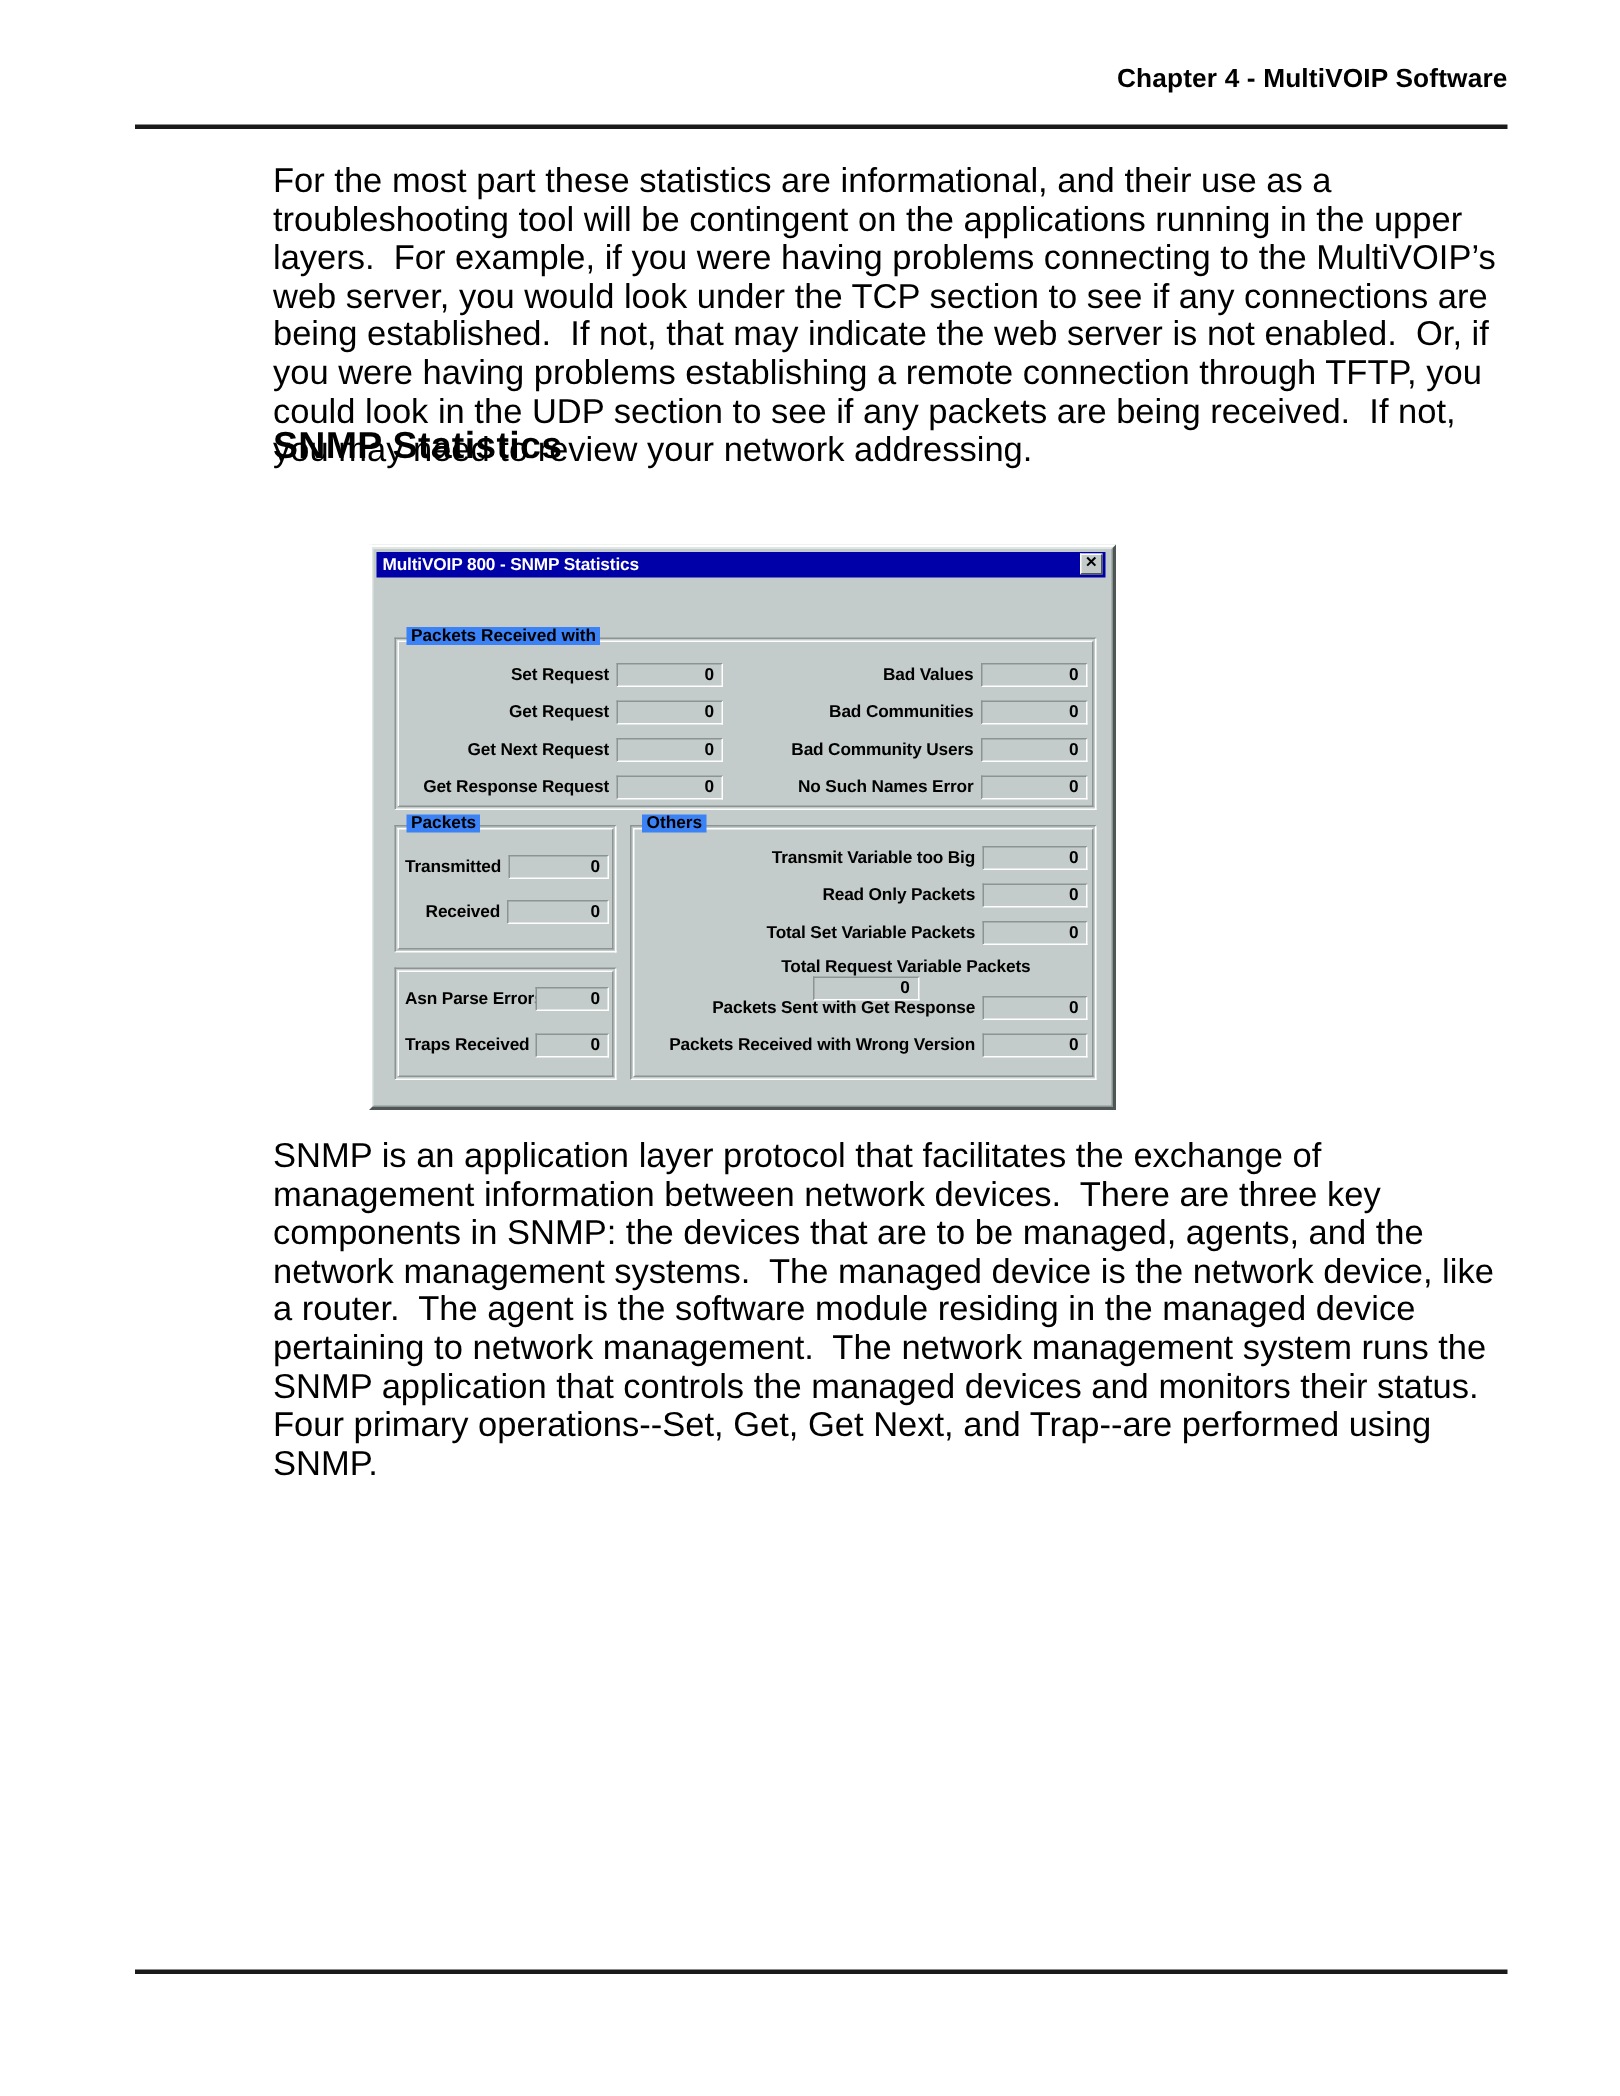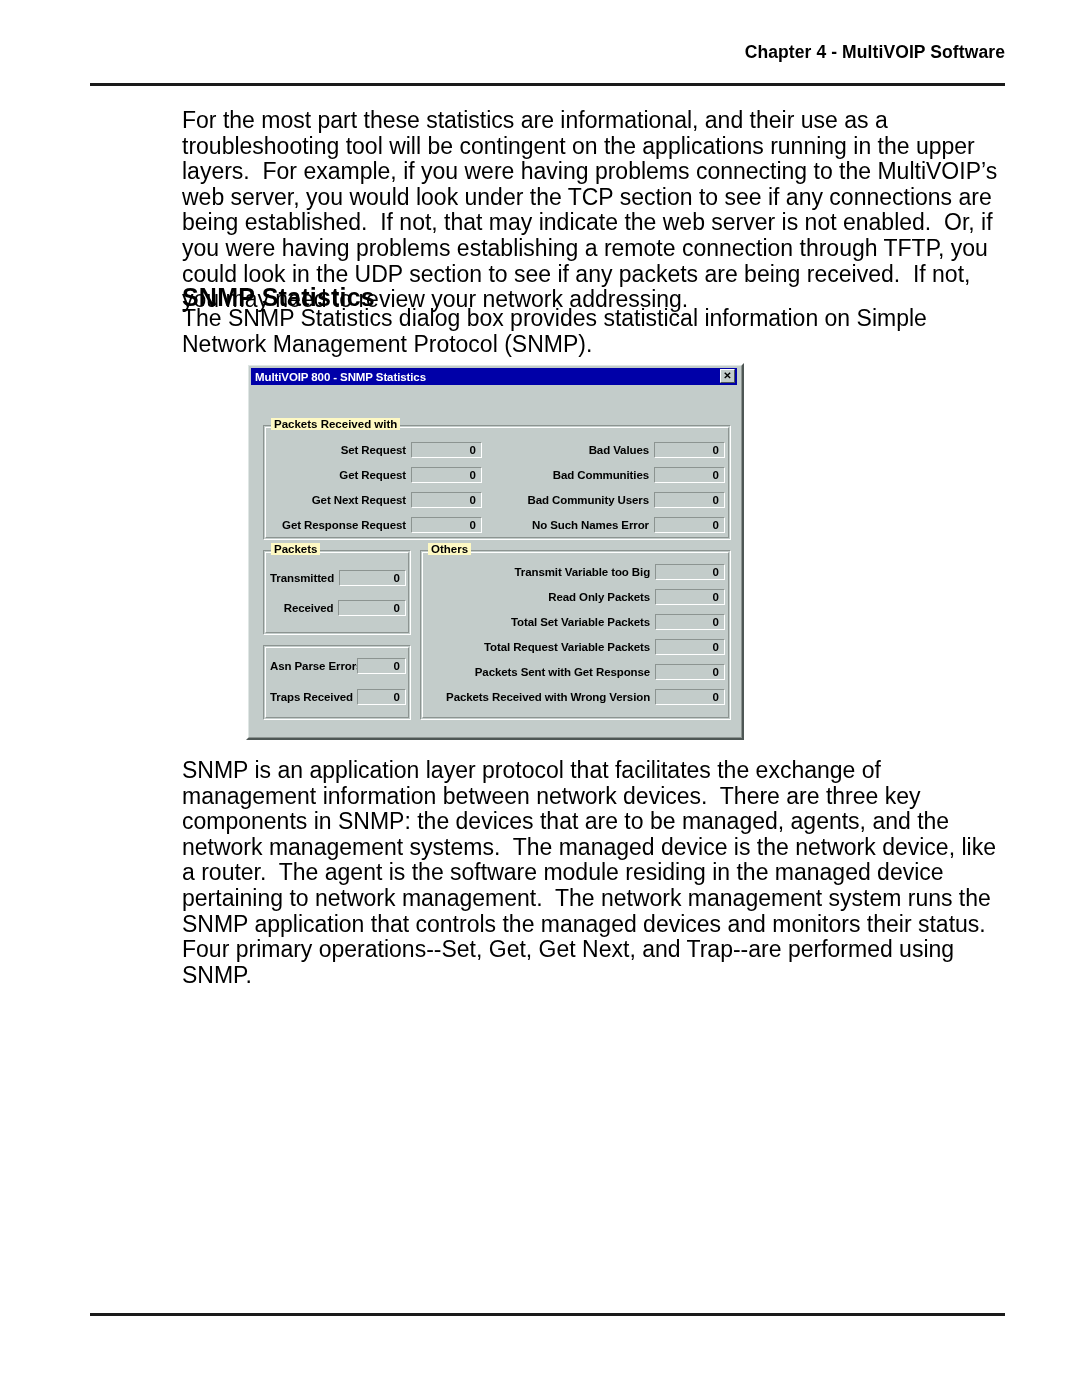--- a/index.html
+++ b/index.html
@@ -230,21 +230,21 @@
     border-top: 1px solid #ffffff;
     border-left: 1px solid #ffffff;
     border-right: 1px solid #8c9491;
     border-bottom: 1px solid #8c9491;
     pointer-events: none;
   }
   .gb-title {
     position: absolute;
     top: -8px;
     left: 7px;
-    background: #fef9c3;
+    background: #3b82f6;
     padding: 0 3px;
     font-size: 11.5px;
     font-weight: bold;
     color: #000;
     white-space: nowrap;
     z-index: 3;
   }
 
   #gb-packets-received { left: 15px; top: 60px;  width: 468px; height: 115px; }
   #gb-packets          { left: 15px; top: 185px; width: 148px; height: 85px;  }
@@ -311,37 +311,36 @@
   .msrow0 { top: 12px; }
   .msrow1 { top: 43px; }
 
   
   .ot-field { left: 8px; width: 296px; }
   .ot-field .field-label { width: 225px; }
   .ot-field .field-value { width: 71px; }
   .otrow0 { top: 13px; }
   .otrow1 { top: 38px; }
   .otrow2 { top: 63px; }
-  .otrow3 { top: 88px; }
+  .otrow3 { top: 88px; flex-direction: column; }
   .otrow4 { top: 113px; }
   .otrow5 { top: 138px; }
 </style>
 </head>
 <body>
 
 <div class="page">
 
   <div class="running-head">Chapter 4 - MultiVOIP Software</div>
   <div class="rule-top"></div>
 
   <p class="para body-col" id="para-intro">For the most part these statistics are informational, and their use as a troubleshooting tool will be contingent on the applications running in the upper layers.  For example, if you were having problems connecting to the MultiVOIP’s web server, you would look under the TCP section to see if any connections are being established.  If not, that may indicate the web server is not enabled.  Or, if you were having problems establishing a remote connection through TFTP, you could look in the UDP section to see if any packets are being received.  If not, you may need to review your network addressing.</p>
 
   <h2 class="heading">SNMP Statistics</h2>
 
-  <p class="para body-col" id="para-snmp-intro">The SNMP Statistics dialog box provides statistical information on Simple Network Management Protocol (SNMP).</p>
 
   <div class="dialog">
     <div class="dialog-inner"></div>
 
     <div class="titlebar">
       <span class="titlebar-text">MultiVOIP 800 - SNMP Statistics</span>
       <span class="titlebar-close">✕</span>
     </div>
 
 

